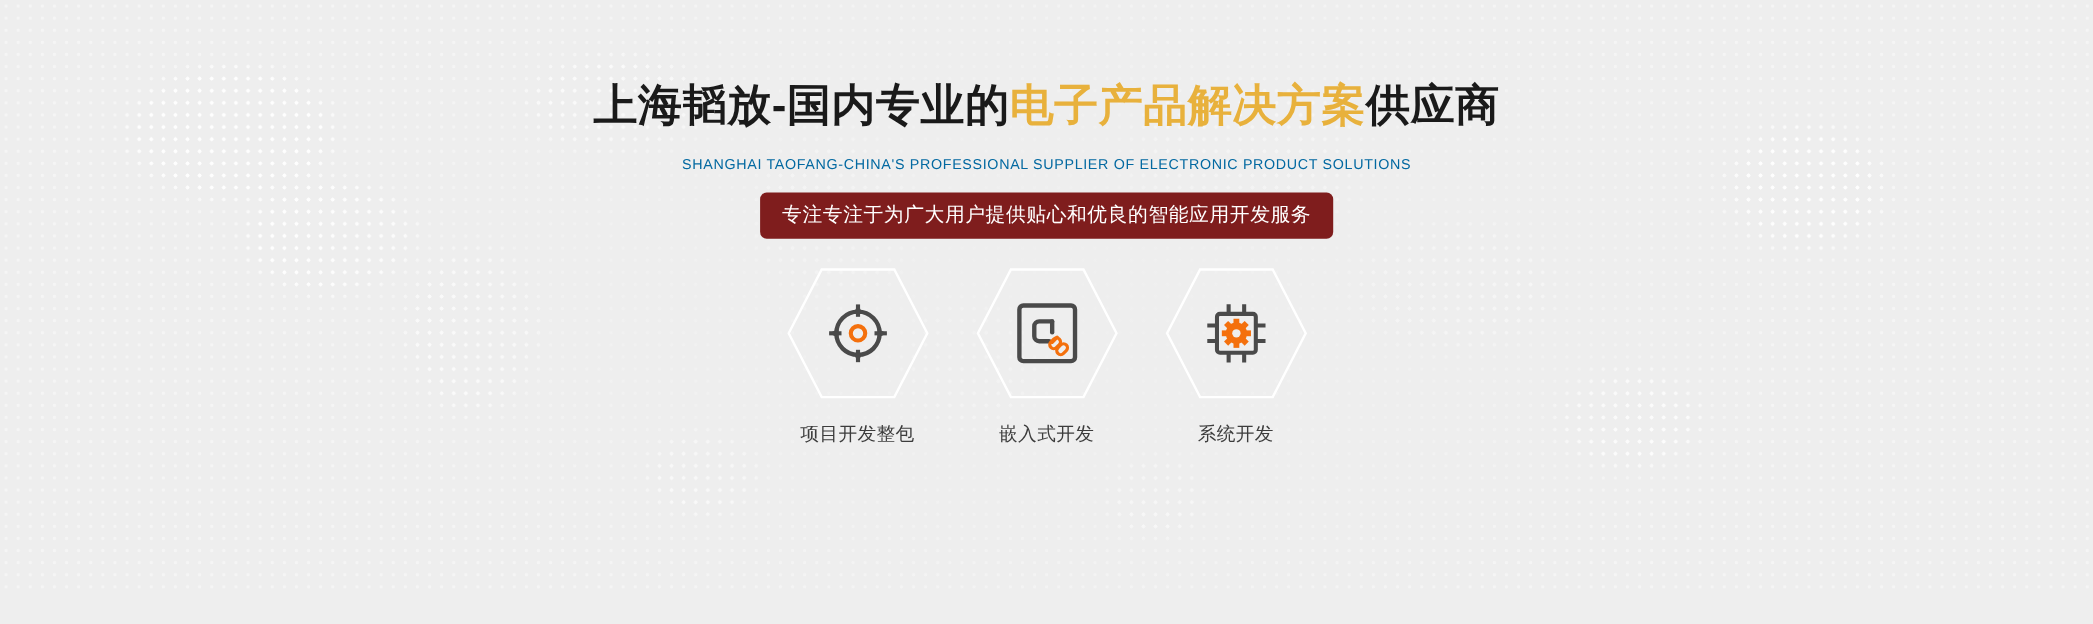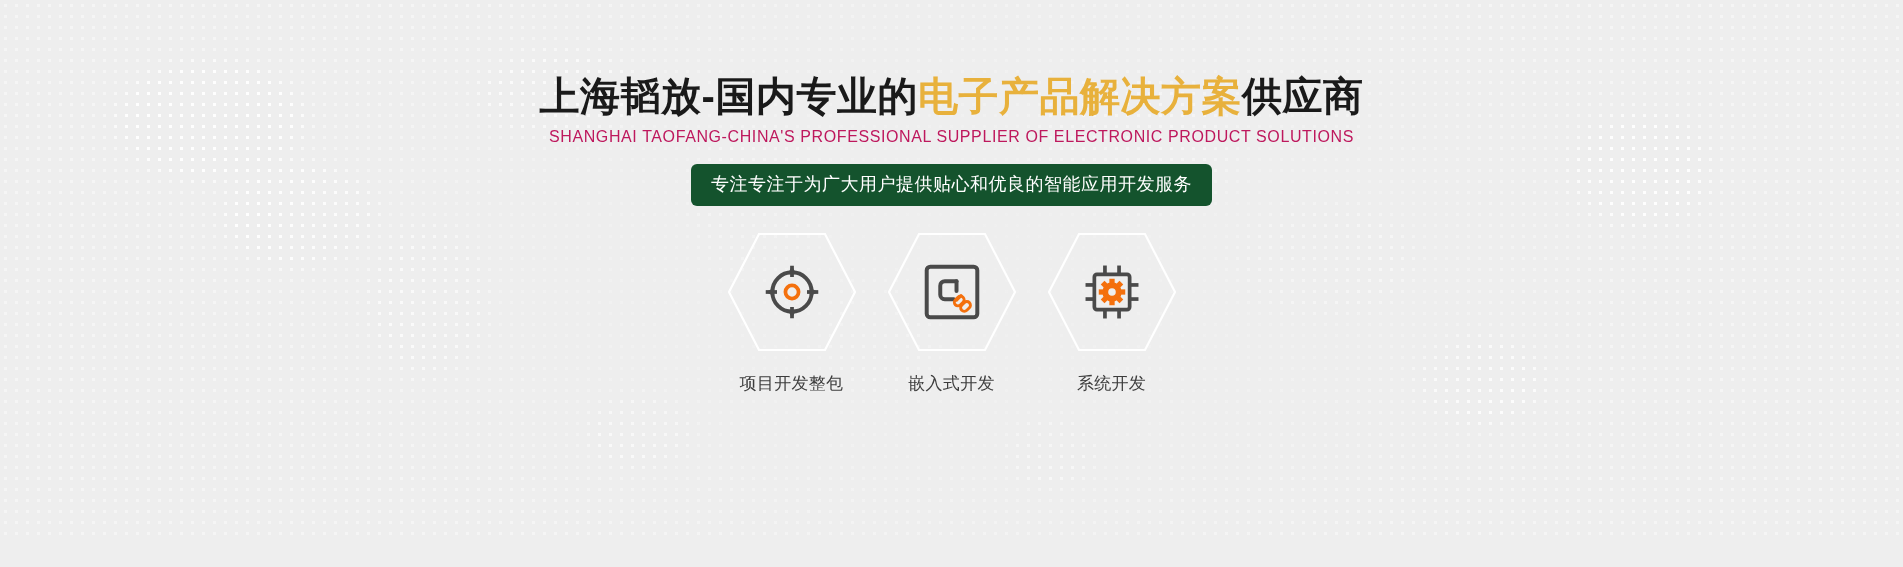--- a/index.html
+++ b/index.html
@@ -83,46 +83,46 @@
     font-size:40px;
     line-height:48px;
     font-weight:bold;
     letter-spacing:.5px;
     color:#1a1a1a;
     white-space:nowrap;
   }
   .headline .hl-accent { color:#e8b13c; }
 
   .subhead {
-    margin-top:8px;
-    font-size:16px;
+    margin-top:22px;
+    font-size:13px;
     letter-spacing:.6px;
-    color:#be185d;
+    color:#0369a1;
     white-space:nowrap;
   }
 
   .tagline {
     margin-top:18px;
-    background:#14532d;
+    background:#7f1d1d;
     color:#ffffff;
     font-size:18px;
     line-height:1;
     padding:11px 20px 13px;
     border-radius:6px;
     white-space:nowrap;
     letter-spacing:.5px;
   }
 
   
   .services {
     margin-top:24px;
     display:flex;
     align-items:flex-start;
     justify-content:center;
-    gap:0px;
+    gap:12px;
   }
   .service {
     width:160px;
     display:flex;
     flex-direction:column;
     align-items:center;
   }
   .hexwrap {
     position:relative;
     width:132px;

